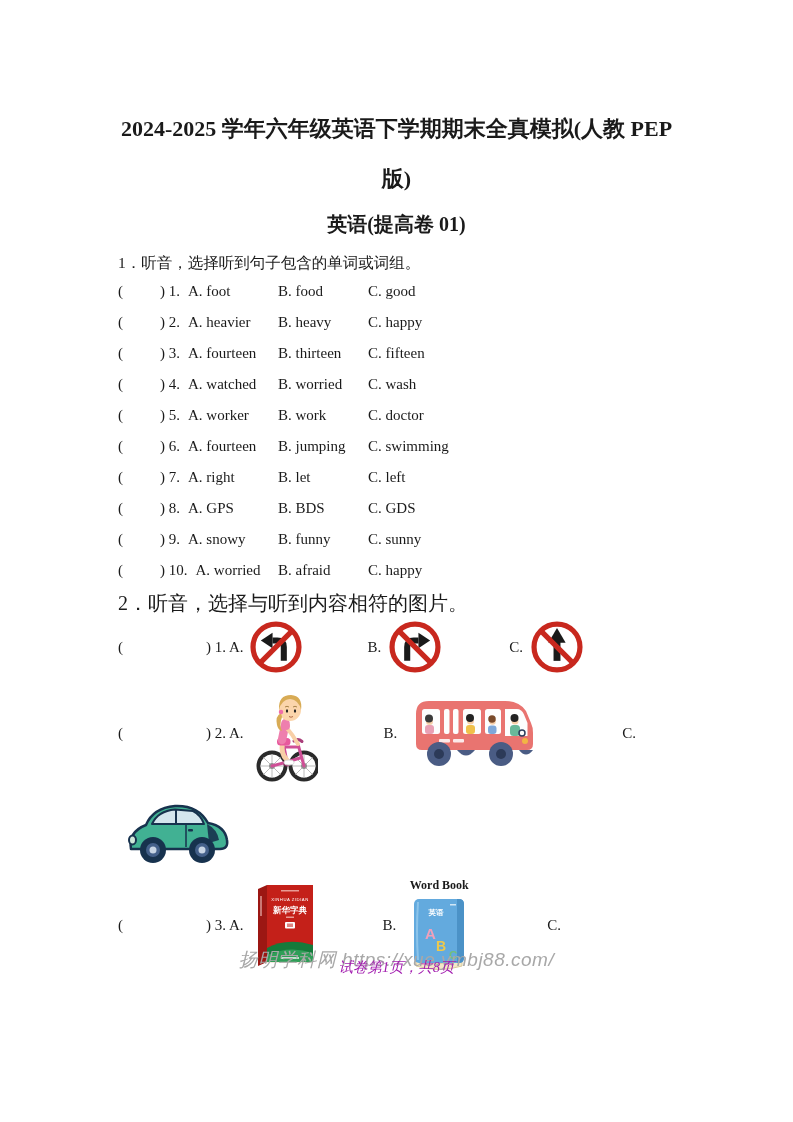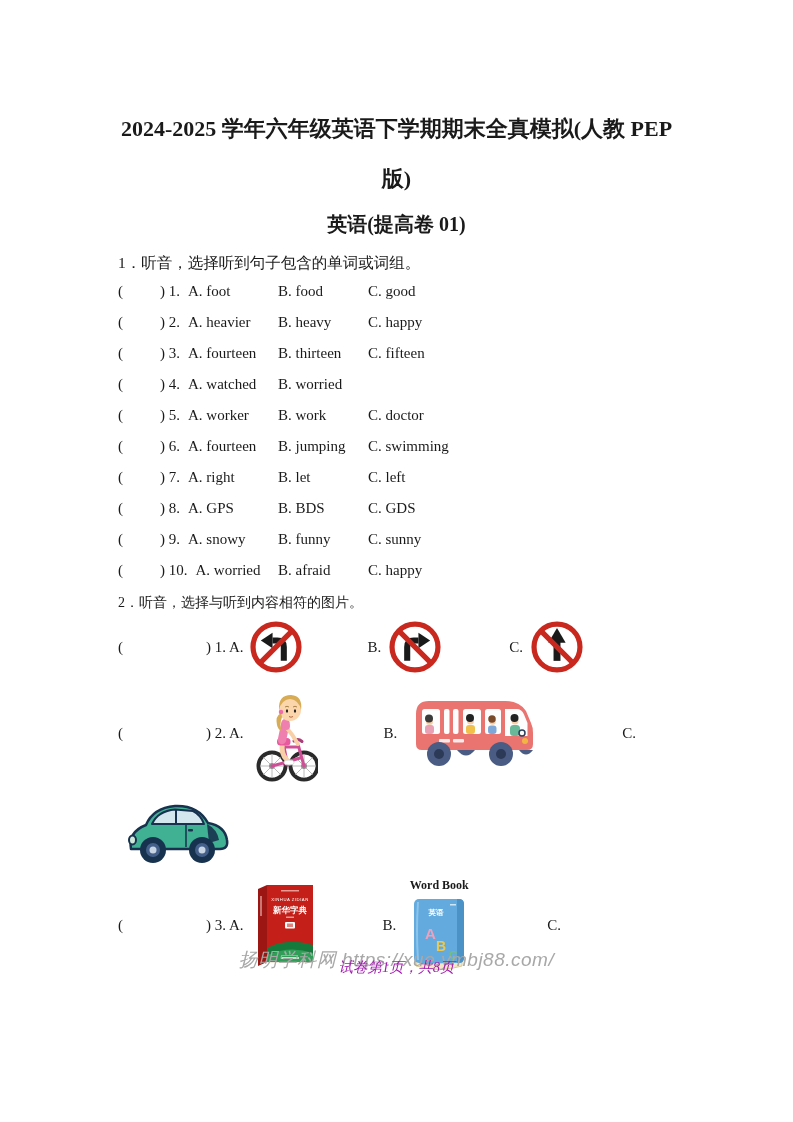--- a/index.html
+++ b/index.html
@@ -21,21 +21,21 @@
   .sec-heading { margin-top:8px; font-size:15.5px; line-height:22px; }
   .s1-list { margin-top:8px; }
   .s1-row { display:flex; height:18px; margin-bottom:13px; font-size:15px; line-height:18px; }
   .s1-blank { width:42px; }
   .s1-a { width:118px; white-space:nowrap; }
   .s1-a .lbl { margin-right:8px; }
   .s1-b { width:90px; white-space:nowrap; }
   .s1-c { flex:1; white-space:nowrap; }
 
   
-  .s2-heading { margin-top:0; font-size:14px; line-height:22px; }
+  .s2-heading { margin-top:0; font-size:20px; line-height:22px; }
   .s2-row { display:flex; align-items:center; font-size:15px; }
   .s2-blank { width:88px; }
   .row-signs { margin-top:6px; height:54px; }
   .row-vehicles { margin-top:8px; height:102px; }
   .row-car { margin-top:8px; height:82px; padding-left:6px; }
   .row-books { margin-top:2px; height:98px; }
   .img-box { display:inline-flex; align-items:center; justify-content:center; }
   .book-col { display:flex; flex-direction:column; align-items:center; }
   .wordbook-caption { font-size:12px; font-weight:bold; line-height:20px; margin-bottom:2px; }
 
@@ -80,20 +80,21 @@
       <div class="s1-row">
         <span class="s1-blank">(</span>
         <span class="s1-a"><span class="lbl">) 3.</span><span>A. fourteen</span></span>
         <span class="s1-b">B. thirteen</span>
         <span class="s1-c">C. fifteen</span>
       </div>
       <div class="s1-row">
         <span class="s1-blank">(</span>
         <span class="s1-a"><span class="lbl">) 4.</span><span>A. watched</span></span>
         <span class="s1-b">B. worried</span>
+        <span class="s1-c">C. wash</span>
       </div>
       <div class="s1-row">
         <span class="s1-blank">(</span>
         <span class="s1-a"><span class="lbl">) 5.</span><span>A. worker</span></span>
         <span class="s1-b">B. work</span>
         <span class="s1-c">C. doctor</span>
       </div>
       <div class="s1-row">
         <span class="s1-blank">(</span>
         <span class="s1-a"><span class="lbl">) 6.</span><span>A. fourteen</span></span>

